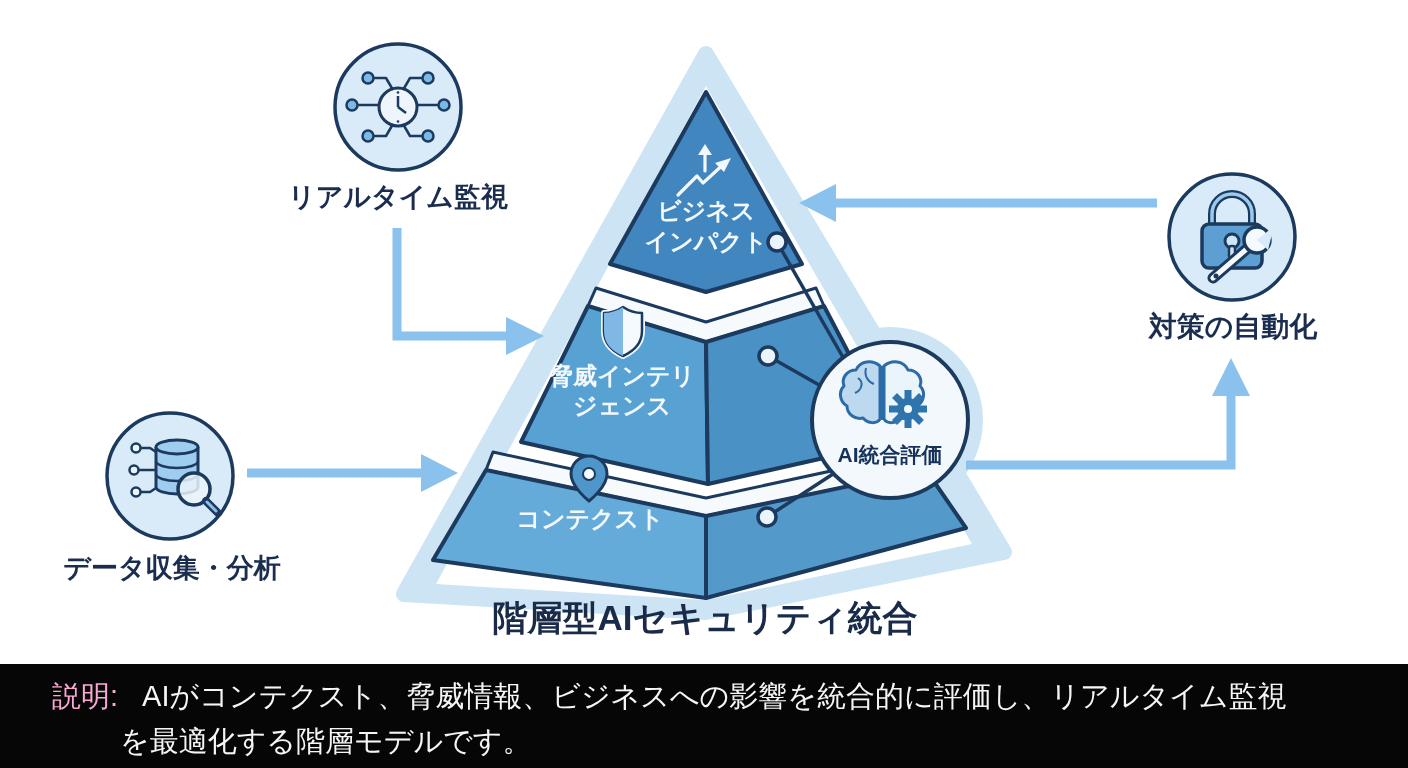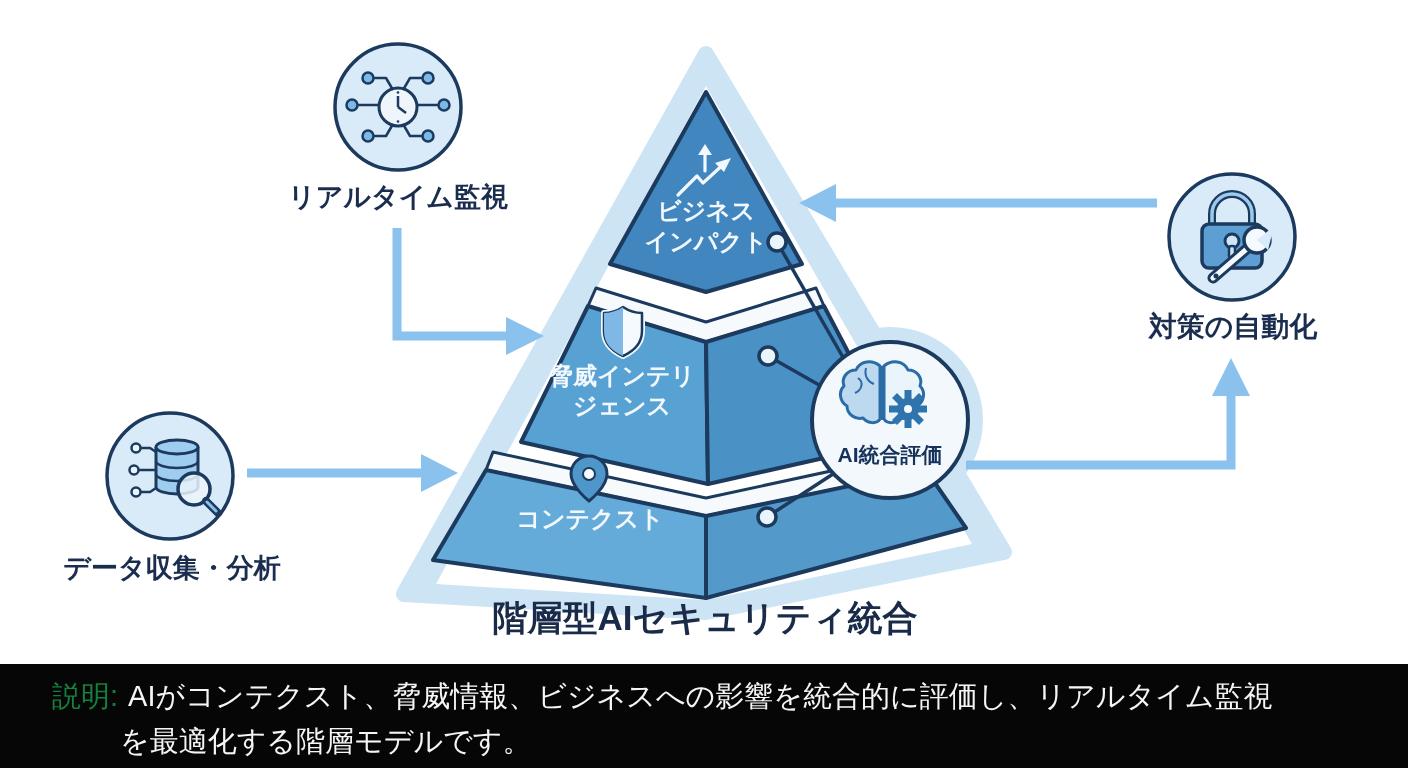--- a/index.html
+++ b/index.html
@@ -7,21 +7,21 @@
          font-family:"Liberation Sans","DejaVu Sans",sans-serif;}
   .diagram{position:absolute;left:0;top:0;}
   svg text{font-family:"Liberation Sans","DejaVu Sans",sans-serif;}
   .tier-label{fill:#f2f8fd;font-weight:700;font-size:24px;text-anchor:middle;}
   .side-label{fill:#1b2d4f;font-weight:700;font-size:27px;text-anchor:middle;}
   .hub-label{fill:#16325a;font-weight:700;font-size:21px;text-anchor:middle;}
   .main-title{fill:#1a2b49;font-weight:800;font-size:35px;text-anchor:middle;}
   .caption-bar{position:absolute;left:0;top:664px;width:1408px;height:104px;background:#060606;
                color:#f5f5f5;font-size:29px;line-height:45px;box-sizing:border-box;
                padding:10px 0 0 52px;overflow:hidden;}
-  .cap-prefix{color:#15803d;margin-right:10px;}
+  .cap-prefix{color:#f9a8d4;margin-right:24px;}
   .cap-line2{margin-left:68px;}
 </style>
 </head>
 <body>
 
 <div class="stage">
   <svg class="diagram" width="1408" height="664" viewBox="0 0 1408 664">
 
     <path d="M706,54 L404,594 L706,612 L1004,552 Z" fill="#cde4f5" stroke="#cde4f5" stroke-width="16" stroke-linejoin="round"></path>
     <circle cx="890" cy="420" r="93" fill="#cde4f5"></circle>

